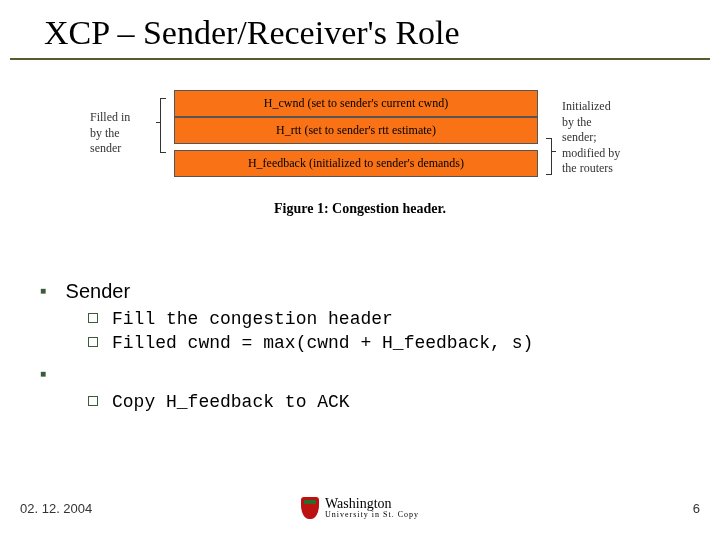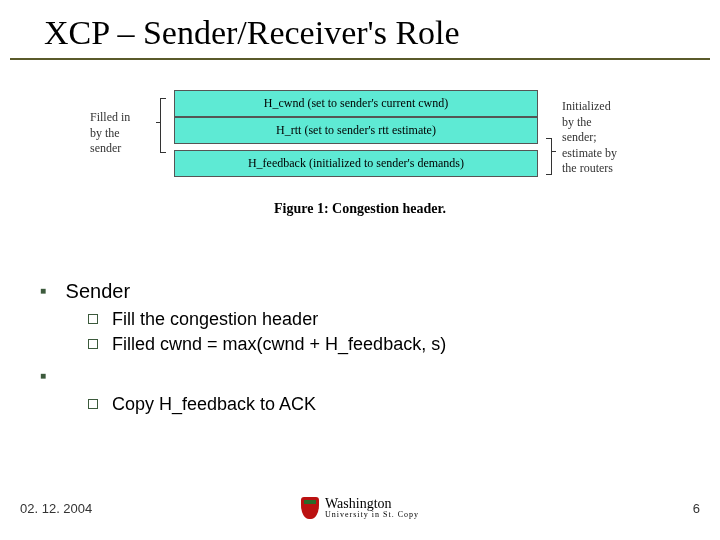--- a/index.html
+++ b/index.html
@@ -85,21 +85,21 @@
   .table {
     flex: 1;
     display: flex;
     flex-direction: column;
   }
   .cell {
     border: 1px solid #555;
     text-align: center;
     font-size: 12px;
     padding: 5px 4px;
-    background: #5eead4;
+    background: #f97316;
   }
   .gap {
     height: 6px;
   }
   .bracket-right {
     width: 14px;
     position: relative;
     margin-left: 6px;
   }
   .bracket-right .bstem {
@@ -167,20 +167,21 @@
     top: -2px;
   }
   ul.lvl2 {
     list-style: none;
     margin: 6px 0 10px 48px;
     padding: 0;
     font-size: 18px;
   }
   ul.lvl2 > li {
     margin-bottom: 4px;
+    font-family: Liberation Mono, monospace;
   }
   ul.lvl2 > li::before {
     content: "";
     display: inline-block;
     width: 8px;
     height: 8px;
     border: 1px solid #3c5a3c;
     margin-right: 14px;
     position: relative;
     top: -1px;
@@ -265,21 +266,21 @@
         <div class="bstem"></div>
           <div class="btop"></div>
           <div class="bbot"></div>
           <div class="bmid"></div>
       </div>
 
       <div class="right-label">
         <span>Initialized</span>
         <span>by the</span>
         <span>sender;</span>
-        <span>estimate by</span>
+        <span>modified by</span>
         <span>the routers</span>
       </div>
 
     </div>
     <div class="fig-caption">Figure 1: Congestion header.</div>
   </div>
 
   <div class="body">
     <ul class="lvl1">
       <li>

